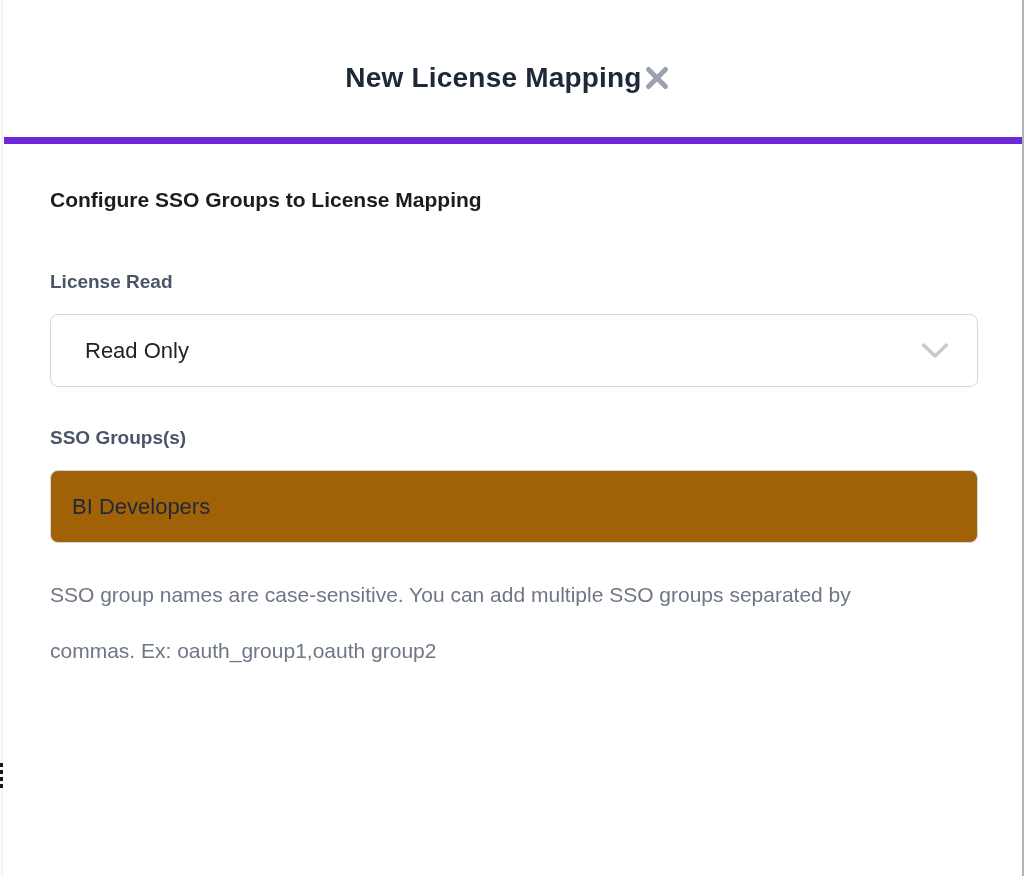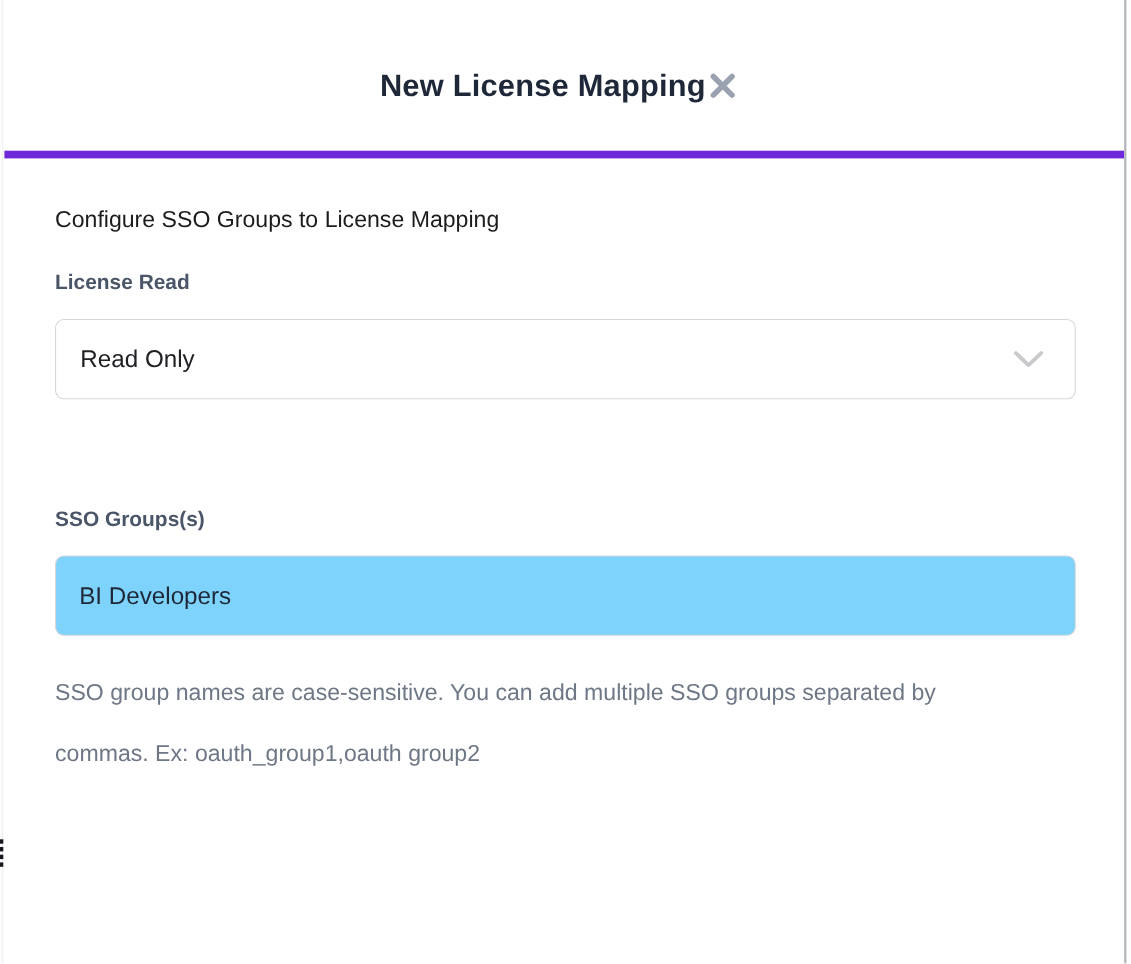--- a/index.html
+++ b/index.html
@@ -52,49 +52,50 @@
   .close-btn {
     background: none; border: none; cursor: pointer;
     width: 30px; height: 30px;
     display: flex; align-items: center; justify-content: center;
   }
 
   .modal-body { padding: 42px 41px 0 46px; }
 
   .subtitle {
     font-size: 21px; line-height: 28px; color: #1c1c1e;
-    margin-bottom: 32px;
+    margin-bottom: 56px;
+    font-weight: bold;
   }
 
   .field-label {
     font-size: 19px; line-height: 24px; font-weight: 700;
     color: #4a5568; margin-bottom: 20px;
   }
 
   .select-box {
     position: relative;
     width: 928px; height: 73px;
     border: 1px solid #d5d7da; border-radius: 8px;
     background: #fff;
     display: flex; align-items: center;
-    padding-left: 22px;
+    padding-left: 34px;
     cursor: pointer;
-    margin-bottom: 98px;
+    margin-bottom: 39px;
   }
   .select-value { font-size: 22px; color: #202124; }
   .chevron {
     position: absolute; right: 28px; top: 50%;
     transform: translateY(-50%);
     display: flex;
   }
 
   .text-input {
     width: 928px; height: 73px;
     border: 1px solid #d5d7da; border-radius: 8px;
-    background: #7dd3fc;
+    background: #a16207;
     padding-left: 21px;
     font-family: "Liberation Sans", sans-serif;
     font-size: 22px; color: #1e2838;
     margin-bottom: 24px;
     outline: none;
     display: block;
   }
 
   .help-text {
     font-size: 21px; line-height: 56px;

